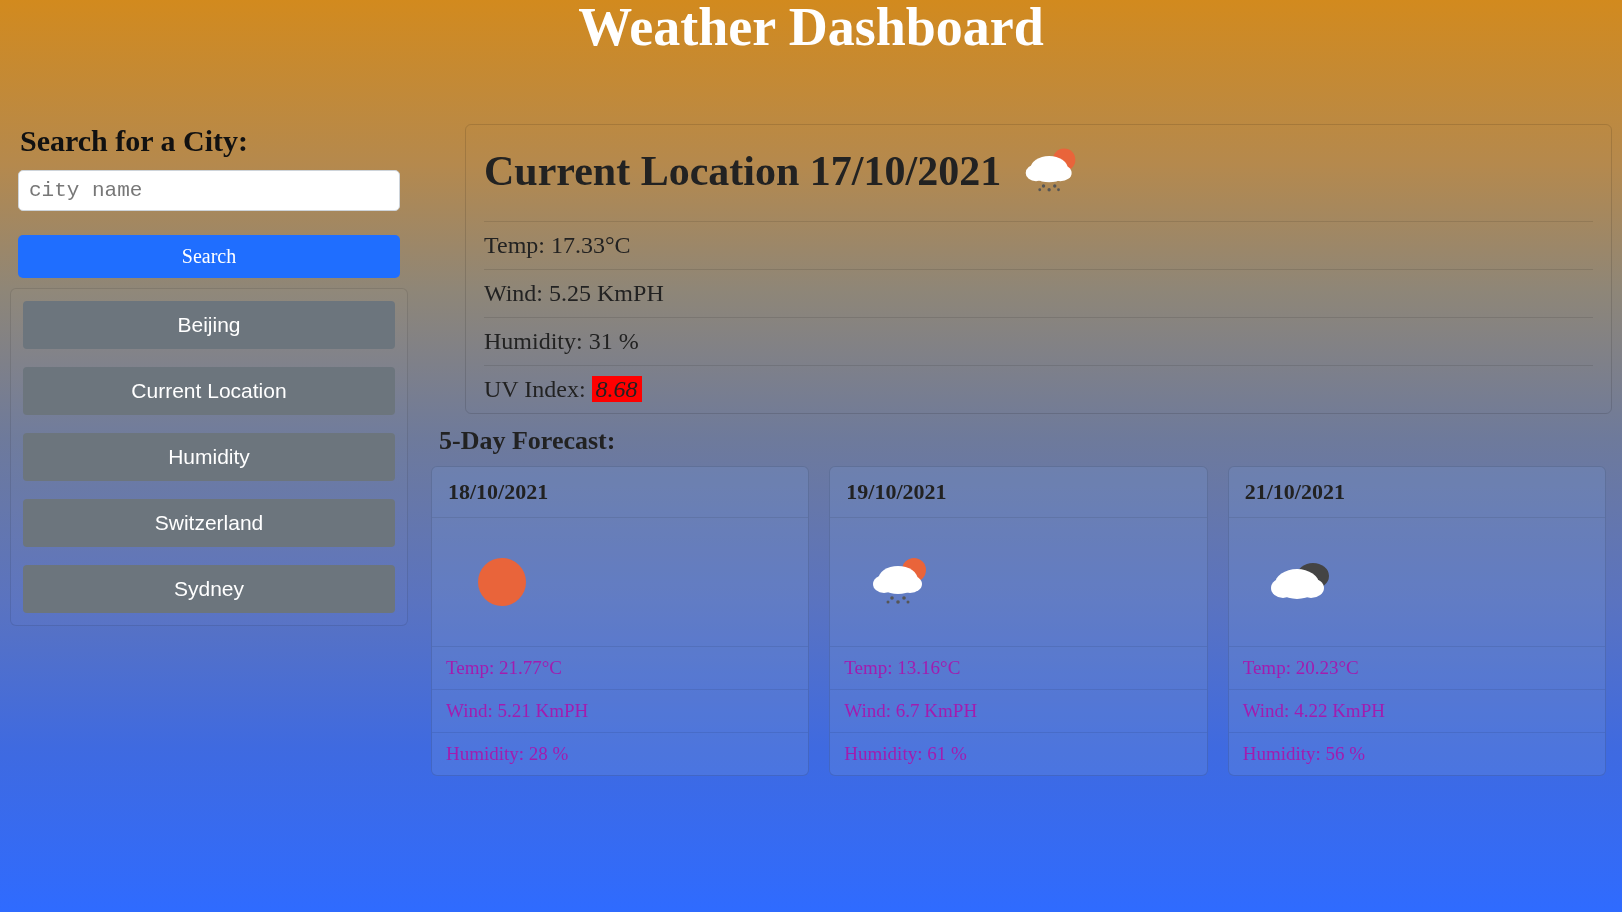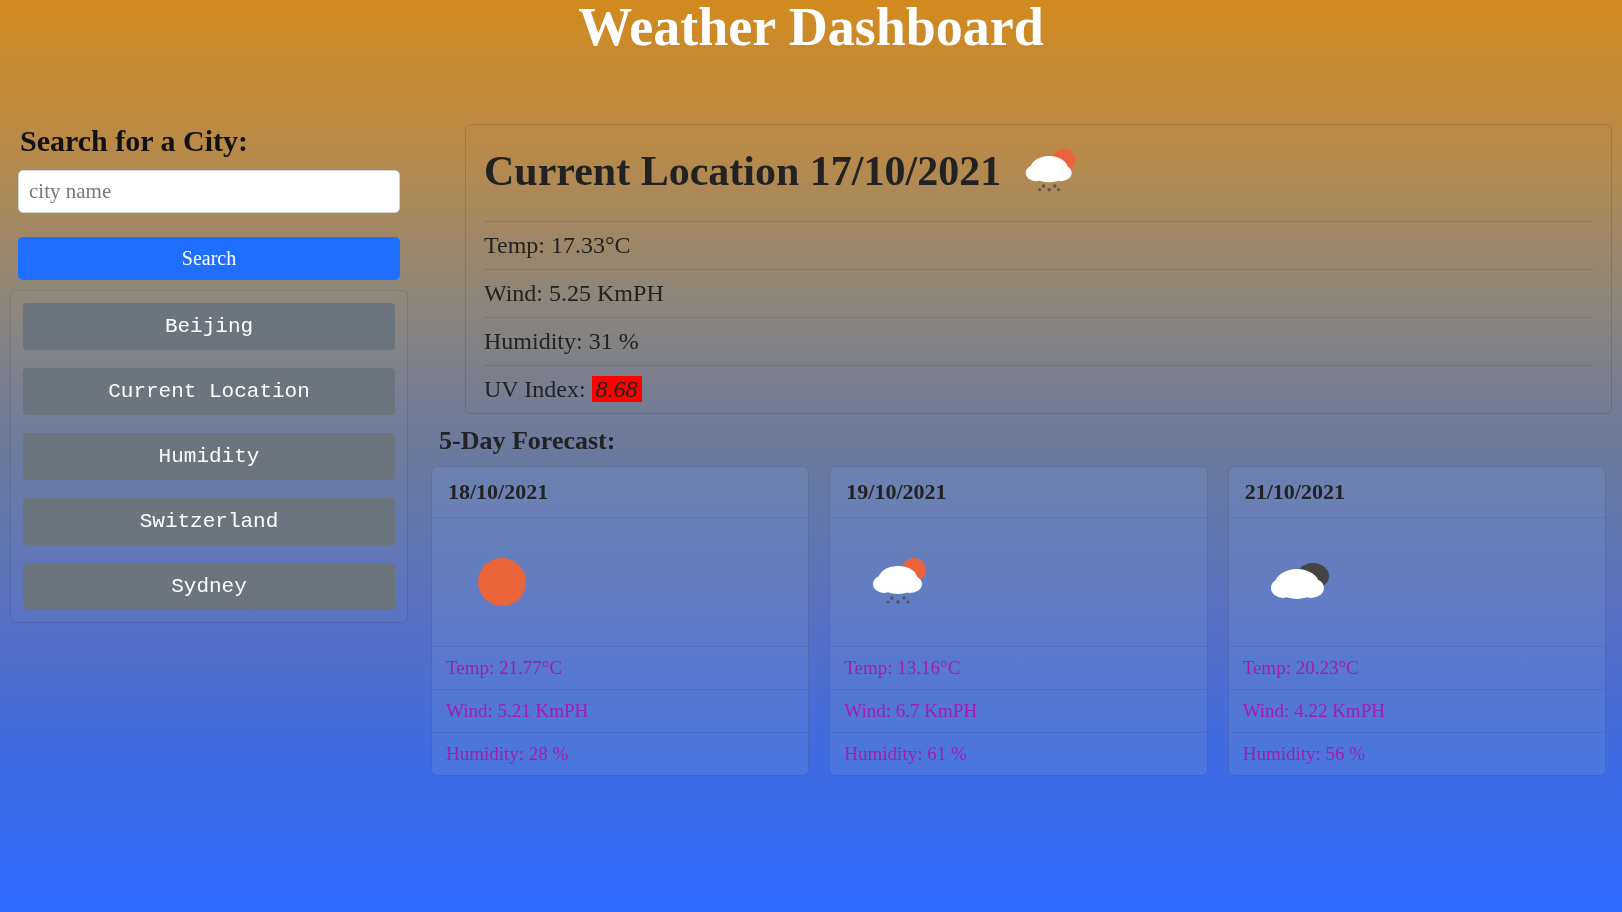--- a/index.html
+++ b/index.html
@@ -38,21 +38,21 @@
     .search-input {
       display: block;
       width: calc(100% - 16px);
       margin: 0 8px 24px 8px;
       padding: 8px 10px;
       font-size: 21px;
       border: 1px solid #ced4da;
       border-radius: 5px;
       background: #fff;
       color: #495057;
-      font-family: Liberation Serif, serif;
+      font-family: Liberation Mono, monospace;
     }
     .search-input::placeholder { color: #777; }
     .search-btn {
       display: block;
       width: calc(100% - 16px);
       margin: 0 8px 8px 8px;
       background: #1f6eff;
       color: #fff;
       border: none;
       border-radius: 5px;
@@ -71,21 +71,21 @@
     .history-btn {
       display: block;
       width: 100%;
       margin-bottom: 18px;
       background: #6c757d;
       color: #fff;
       border: none;
       border-radius: 4px;
       padding: 12px 0;
       font-size: 21px;
-      font-family: Liberation Mono, monospace;
+      font-family: Liberation Sans, sans-serif;
       cursor: pointer;
     }
     .history-btn:last-child { margin-bottom: 0; }
 
     .main {
       flex: 1;
     }
     .current-card {
       border: 1px solid rgba(0,0,0,0.12);
       border-radius: 6px;

